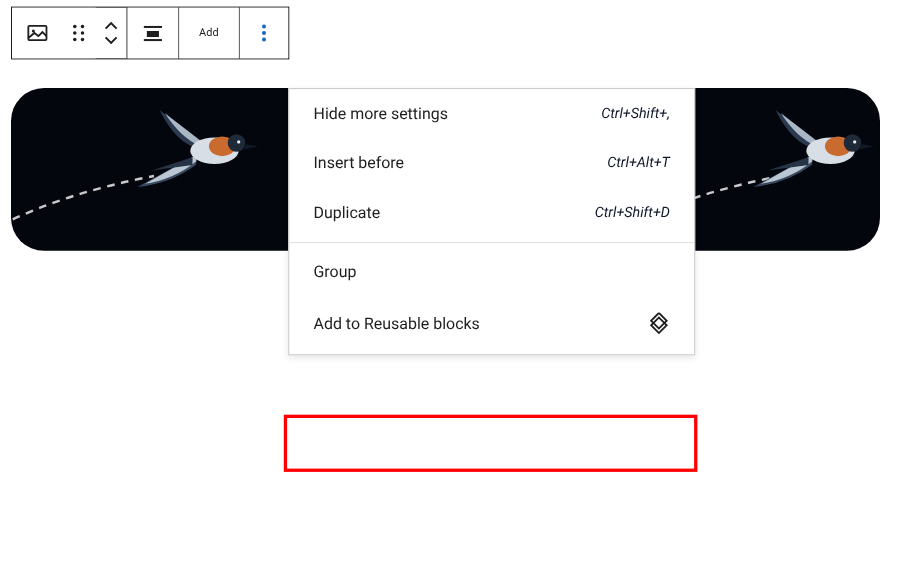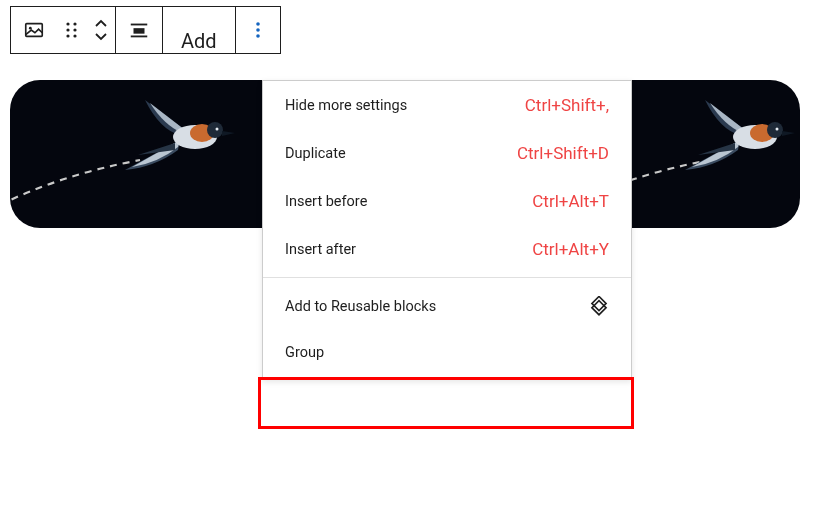--- a/index.html
+++ b/index.html
@@ -33,21 +33,21 @@
   .tb-btn {
     display: flex;
     align-items: center;
     justify-content: center;
     padding: 0 12px;
     min-width: 40px;
     cursor: pointer;
     background: #fff;
   }
   .tb-btn.small { min-width: 30px; padding: 0 6px; }
-  .tb-btn.add { font-size: 20px; padding: 0 18px; align-items: flex-end; }
+  .tb-btn.add { font-size: 10px; padding: 0 18px; }
   .tb-btn svg { display: block; }
   .arrows {
     display: flex;
     flex-direction: column;
     justify-content: center;
     padding: 0 6px;
   }
   .arrows svg { display: block; }
 
   
@@ -85,21 +85,21 @@
   .menu-item {
     display: flex;
     justify-content: space-between;
     align-items: center;
     padding: 14px 22px;
     font-size: 14.5px;
     color: #1e1e1e;
     cursor: pointer;
     position: relative;
   }
-  .menu-item .shortcut { color: #ef4444; font-size: 17px; }
+  .menu-item .shortcut { color: #0f172a; font-size: 13px; font-style: italic; }
   .menu-separator {
     height: 1px;
     background: #e0e0e0;
     margin: 4px 0;
   }
   .highlight-box {
     position: absolute;
     border: 3px solid #ff0000;
     pointer-events: none;
   }
@@ -194,39 +194,35 @@
     <path d="M55 48 L18 60 L55 55 Z" fill="#263445"></path>
   </svg>
 </div>
 
 <div class="menu">
   <div class="menu-item">
     <span>Hide more settings</span>
     <span class="shortcut">Ctrl+Shift+,</span>
   </div>
   <div class="menu-item">
+    <span>Insert before</span>
+    <span class="shortcut">Ctrl+Alt+T</span>
+  </div>
+  <div class="menu-item">
     <span>Duplicate</span>
     <span class="shortcut">Ctrl+Shift+D</span>
   </div>
-  <div class="menu-item">
-    <span>Insert before</span>
-    <span class="shortcut">Ctrl+Alt+T</span>
-  </div>
-  <div class="menu-item">
-    <span>Insert after</span>
-    <span class="shortcut">Ctrl+Alt+Y</span>
-  </div>
 
   <div class="menu-separator"></div>
 
+  <div class="menu-item">
+    <span>Group</span>
+  </div>
   <div class="menu-item">
     <span>Add to Reusable blocks</span>
     <svg width="20" height="20" viewBox="0 0 24 24" fill="none" stroke="#1e1e1e" stroke-width="2">
       <rect x="6" y="3" width="12" height="12" transform="rotate(45 12 9)"></rect>
       <rect x="6" y="8" width="12" height="12" transform="rotate(45 12 14)"></rect>
     </svg>
   </div>
-  <div class="menu-item">
-    <span>Group</span>
-  </div>
 </div>
 
 <div class="highlight-box" style="left:258px; top:377px; width:376px; height:52px;"></div>
 
 </body></html>

